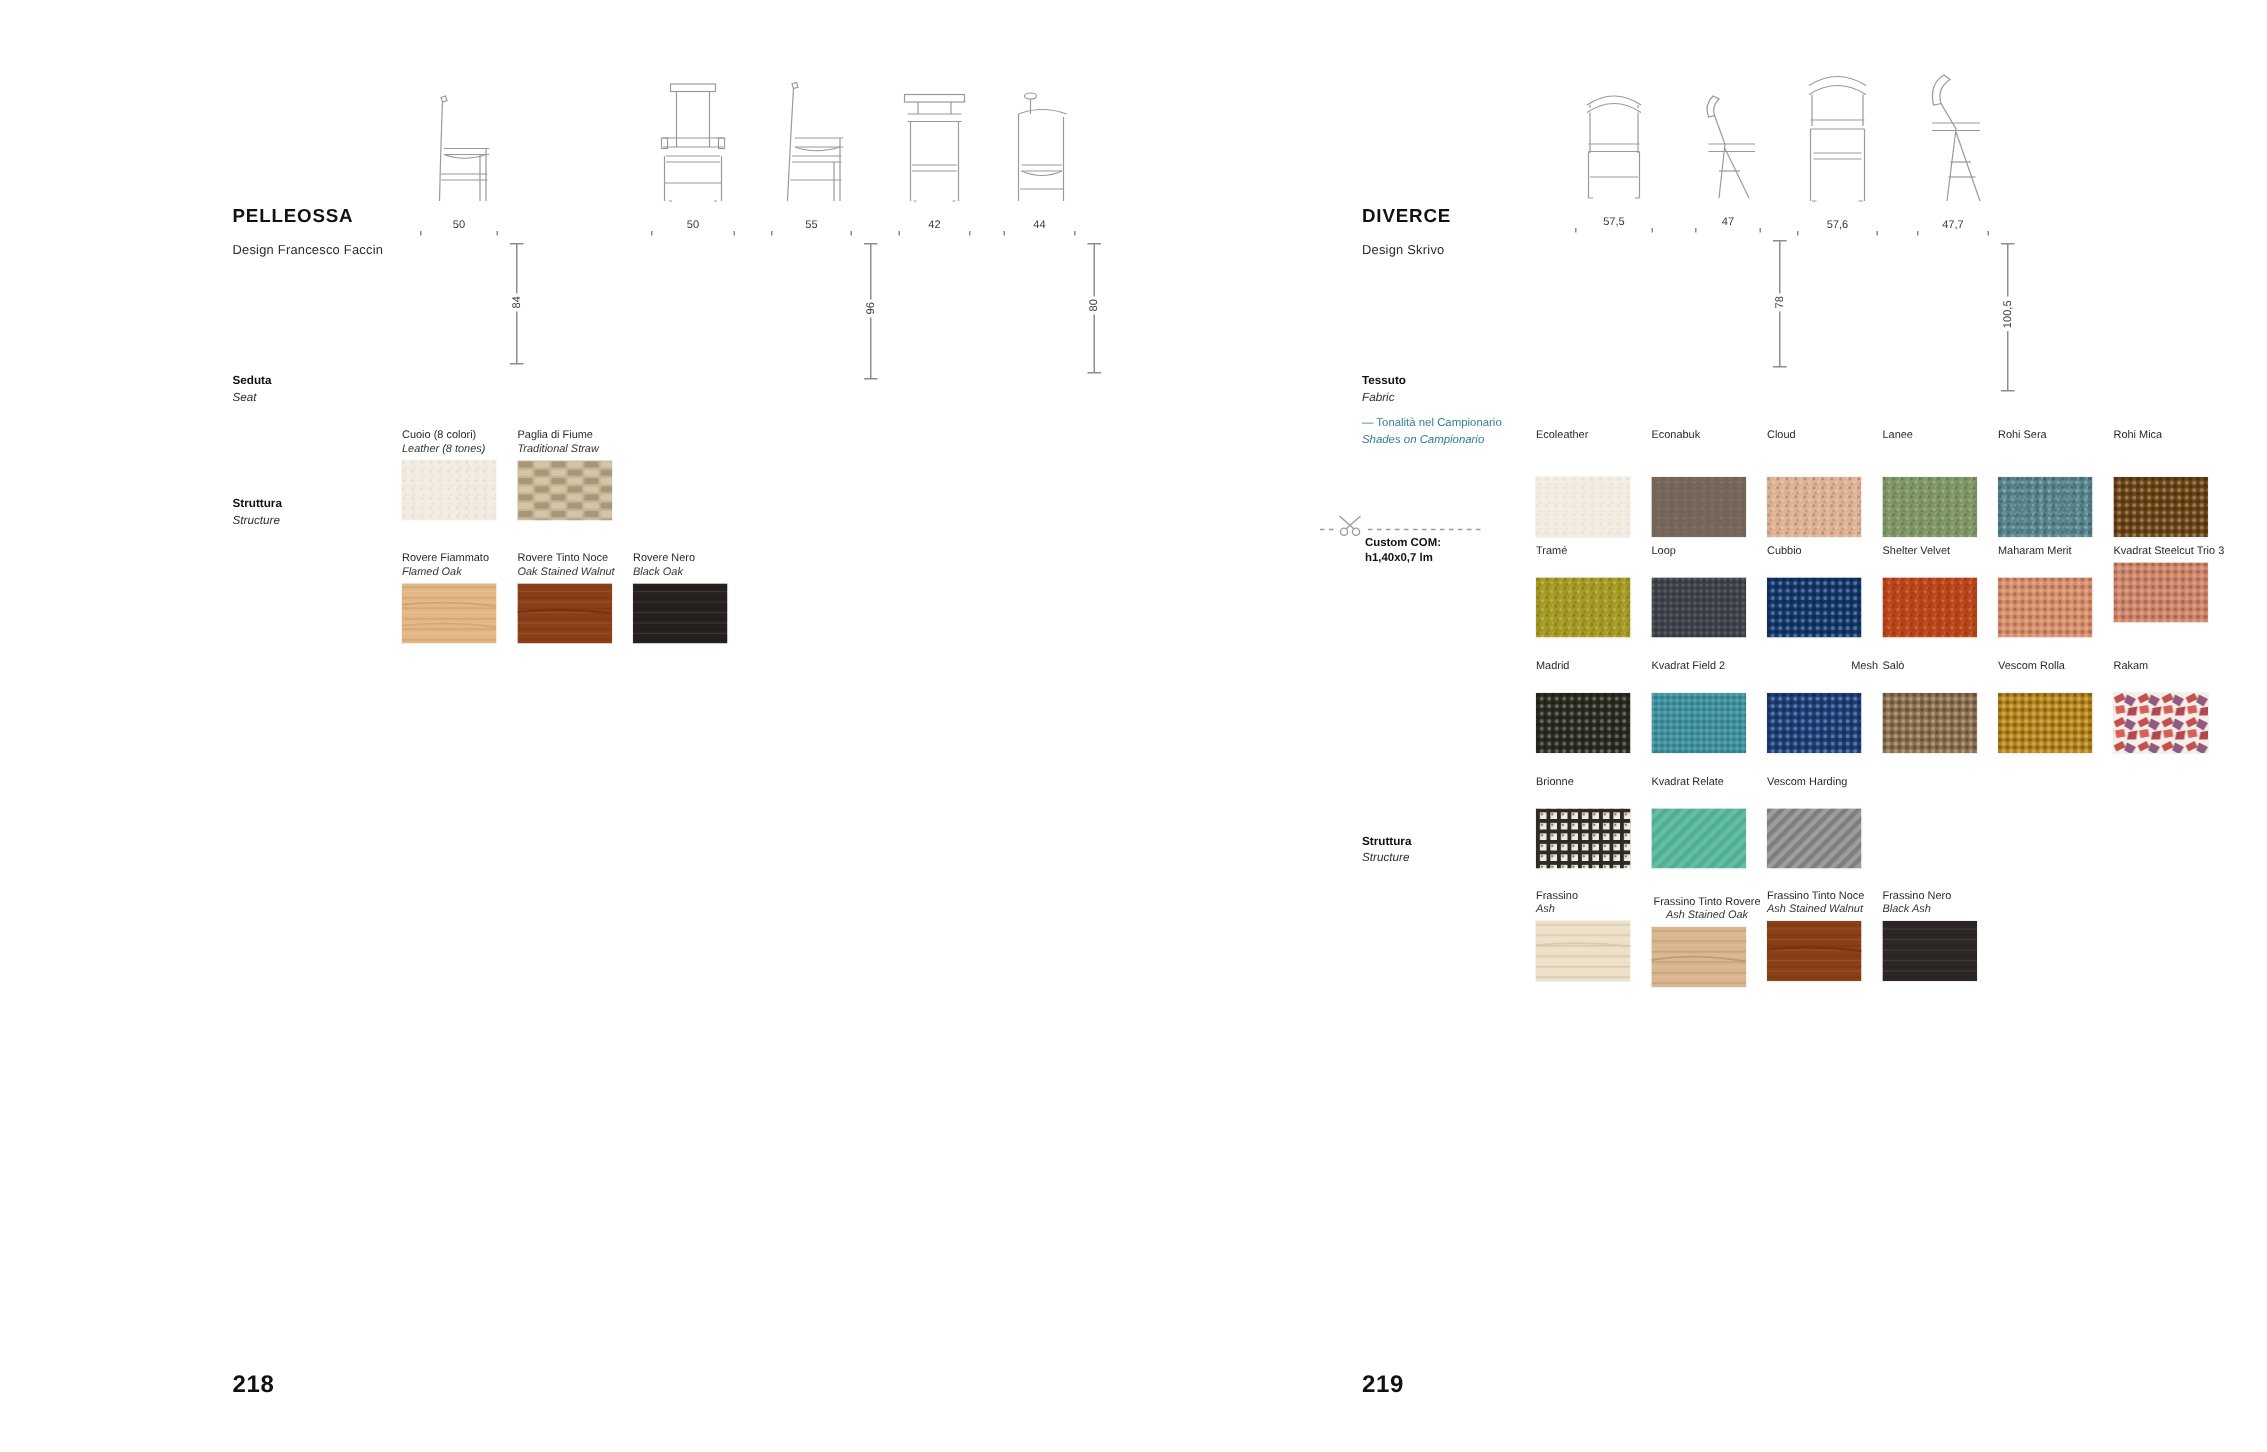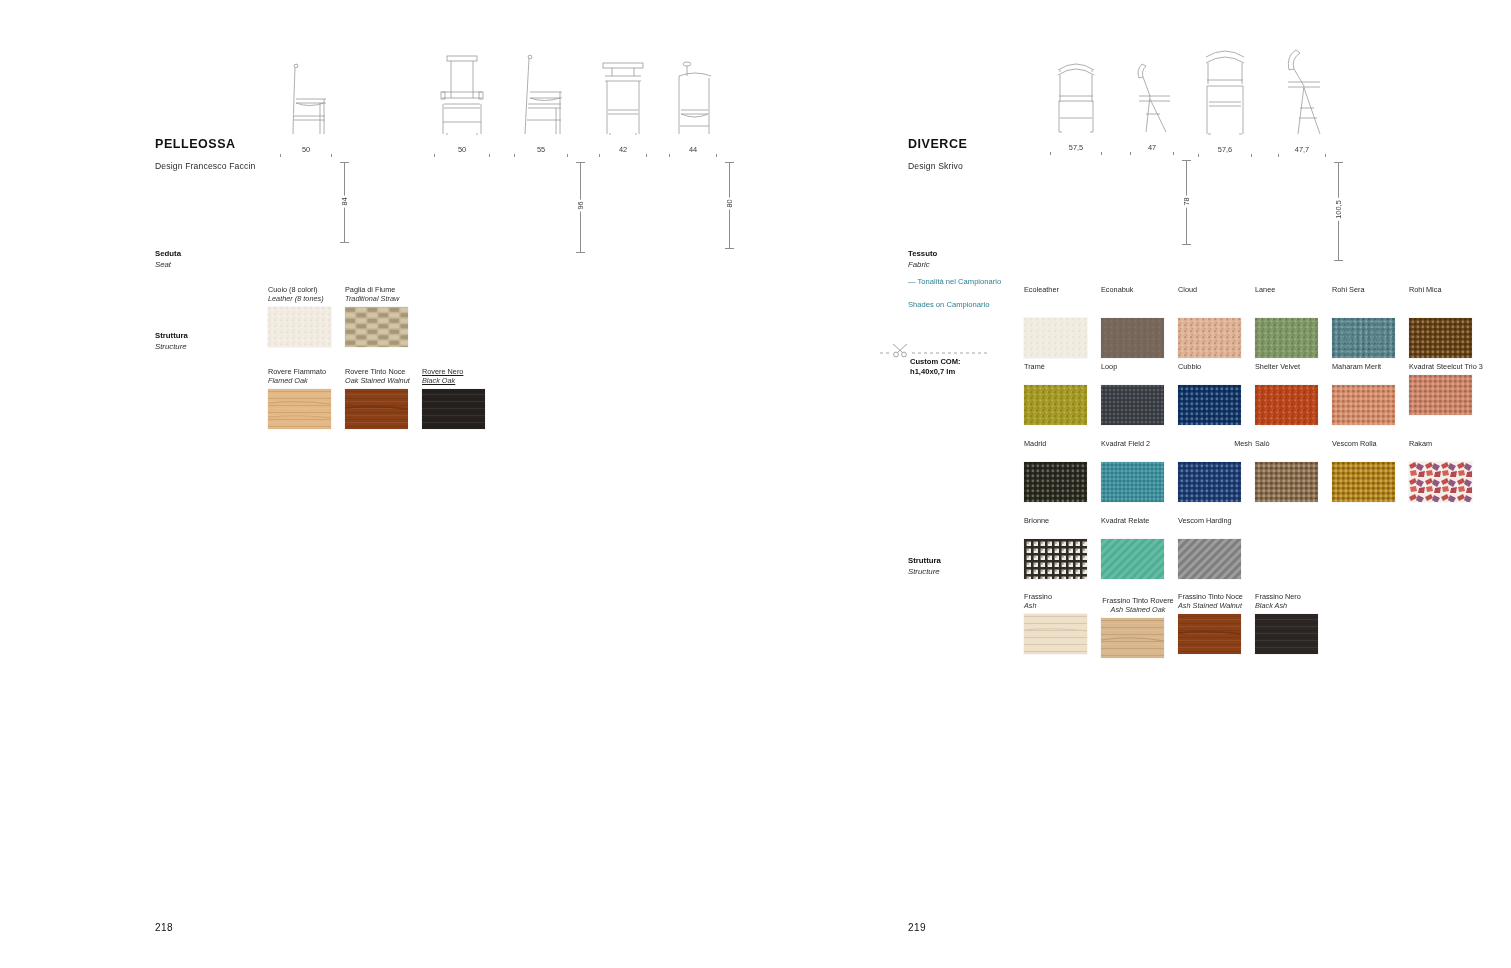--- a/index.html
+++ b/index.html
@@ -59,21 +59,21 @@
   
   .sec-label{
     position:absolute;font-size:7.8px;line-height:10.5px;
   }
   .sec-label .it{font-weight:bold;color:#111;display:block;}
   .sec-label .en{font-style:italic;color:#2e2e2e;display:block;}
 
   .note-blue{
     position:absolute;font-size:7.6px;line-height:10.5px;color:#2f7f93;
   }
-  .note-blue .en{display:block;margin-top:12px;}
+  .note-blue .en{font-style:italic;display:block;}
 
   .swatch-cell{position:absolute;}
   .swatch-name{
     font-size:7.3px;line-height:9.4px;color:#2a2a2a;
     width:74px;margin-bottom:3px;margin-top:36px;
   }
   .swatch-name .en{font-style:italic;color:#333;display:block;}
   .swatch-box{
     width:63px;height:40px;display:block;
     border:0;box-shadow:0 0 0 0.5px rgba(0,0,0,.07);
@@ -81,21 +81,21 @@
 
   
   .com-note{position:absolute;}
   .com-note .cut{position:absolute;left:0;top:0;}
   .com-note .txt{
     position:absolute;left:30px;top:19px;font-size:7.6px;line-height:10px;
     font-weight:bold;color:#111;white-space:nowrap;
   }
 
   .folio{
-    position:absolute;bottom:35px;font-size:10px;font-weight:normal;color:#111;
+    position:absolute;bottom:35px;font-size:16px;font-weight:bold;color:#111;
     letter-spacing:.4px;
   }
 </style>
 </head>
 <body>
 
 <svg width="0" height="0" style="position:absolute" aria-hidden="true">
   <defs>
     <pattern id="p-speckle" width="6" height="6" patternUnits="userSpaceOnUse">
       <circle cx="1.2" cy="1.2" r="1.1" fill="#000" opacity=".17"></circle>
@@ -338,21 +338,21 @@
       <span>Rovere Tinto Noce</span>
       <span class="en">Oak Stained Walnut</span>
     </div>
     <svg class="swatch-box" viewBox="0 0 63 40" preserveAspectRatio="none">
       <rect width="63" height="40" fill="#8b3f16"></rect>
       <rect width="63" height="40" fill="url(#p-grainh)"></rect>
       <path d="M0 19 Q30 16 63 20" stroke="#6d2f0f" stroke-width="1.4" fill="none" opacity=".8"></path>
     </svg>
   </div>
 
-  <div class="swatch-cell" style="left:422px;top:331px;text-decoration:underline;">
+  <div class="swatch-cell" style="left:422px;top:331px;">
     <div class="swatch-name">
       <span>Rovere Nero</span>
       <span class="en">Black Oak</span>
     </div>
     <svg class="swatch-box" viewBox="0 0 63 40" preserveAspectRatio="none">
       <rect width="63" height="40" fill="#26211e"></rect>
       <rect width="63" height="40" fill="url(#p-grainh)"></rect>
     </svg>
   </div>
 

